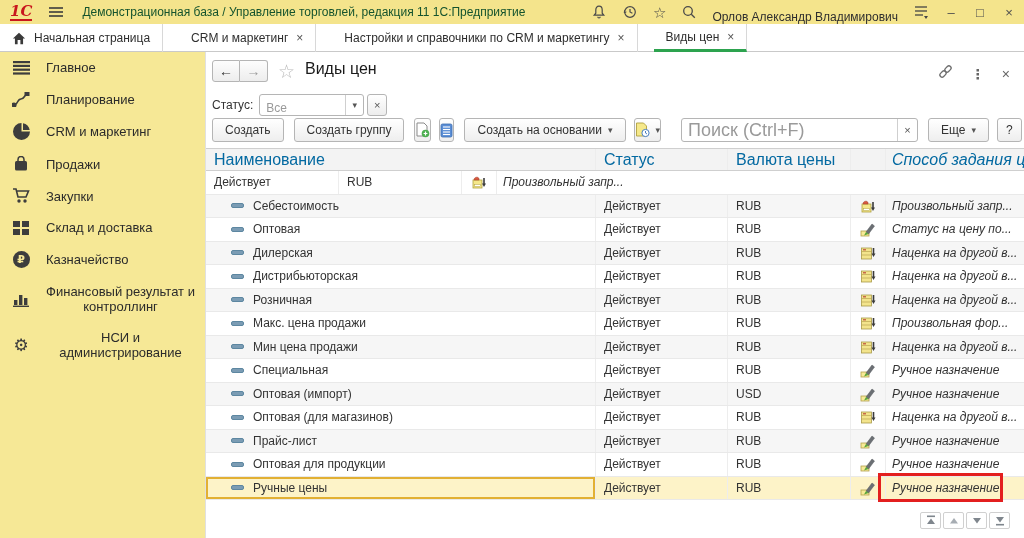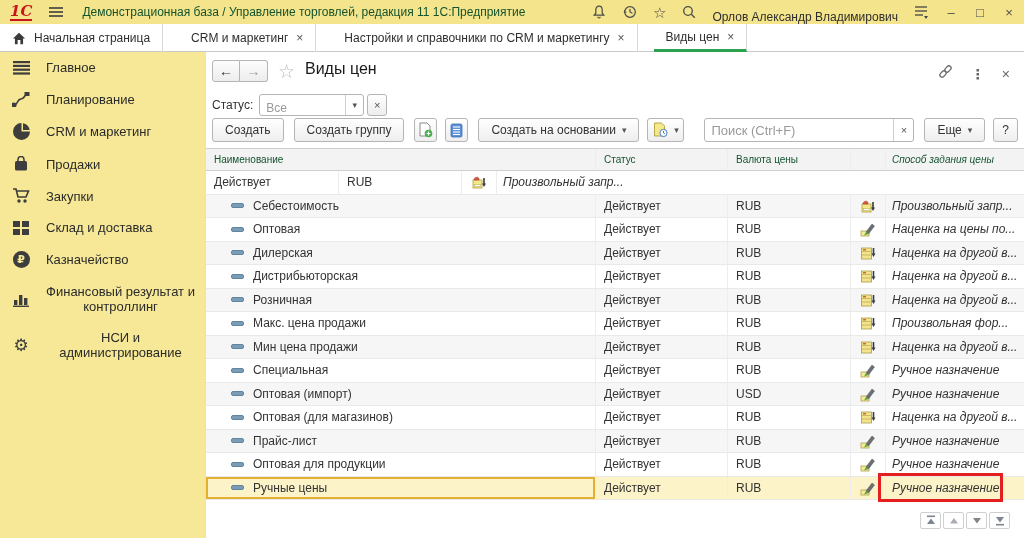--- a/index.html
+++ b/index.html
@@ -78,30 +78,30 @@
   .toolbar { position:absolute; left:6px; top:66px; height:24px; width:806px;
     display:flex; align-items:center; }
   .btn { height:24px; border:1px solid #b5b5b5; border-radius:3px;
     background:linear-gradient(#ffffff,#eeeeee); font-size:12px; color:#333;
     padding:0 12px; display:flex; align-items:center; white-space:nowrap; }
   .btn .dd { font-size:9px; color:#555; margin-left:6px; }
   .icbtn { width:26px; padding:0; justify-content:center; }
   .gap6 { margin-left:8px; } .gap10 { margin-left:10px; }
   .searchbox { margin-left:20px; width:237px; height:24px; border:1px solid #b5b5b5;
     border-radius:3px; display:flex; align-items:center; background:#fff; }
-  .searchbox input { flex:1; border:none; outline:none; font-size:13px; color:#333;
+  .searchbox input { flex:1; border:none; outline:none; font-size:18px; color:#333;
     padding:0 6px; font-family:inherit; background:transparent; min-width:0; }
   .searchbox input::placeholder { color:#9a9a9a; }
   .search-clear { width:20px; height:100%; border-left:1px solid #cfcfcf;
     display:flex; align-items:center; justify-content:center; font-size:11px; color:#555; }
 
   
   .table { position:absolute; left:0; top:96px; width:819px; }
   .thead { display:flex; height:23px; background:#f3f3f3; border-top:1px solid #cfcfcf;
-    border-bottom:1px solid #cfcfcf; font-size:10px; color:#14532d; }
+    border-bottom:1px solid #cfcfcf; font-size:16px; color:#0369a1; }
   .trow { display:flex; height:23.5px; align-items:center; font-size:12px;
     color:#333; border-bottom:1px solid #e9e9e9; background:#fff; }
   .trow:nth-child(even) { background:#f6f6f6; }
   .cell { height:100%; display:flex; align-items:center; overflow:hidden;
     white-space:nowrap; }
   .cell + .cell { border-left:1px solid #ededed; }
   .c-name { width:389px; } .c-status { width:132px; padding-left:8px; }
   .c-cur { width:123px; padding-left:8px; } .c-icon { width:35px; justify-content:center; }
   .c-method { flex:1; padding-left:6px;font-style:italic; }
   .thead .c-name { padding-left:8px; }
@@ -406,21 +406,21 @@
     </div>
     <div class="cell c-status">Действует</div>
     <div class="cell c-cur">RUB</div>
     <div class="cell c-icon">
             <svg class="ic-pencil" width="16" height="16" viewBox="0 0 16 16">
     <rect x="1" y="10" width="8" height="5" fill="#f7ea96" stroke="#b3a14b" stroke-width="0.8"></rect>
     <polygon points="6,11 12,3 14.5,5 8.5,13" fill="#6b6f74" stroke="#55585c" stroke-width="0.5"></polygon>
     <polygon points="4,14.5 6,11 8.5,13" fill="#57a639"></polygon>
   </svg>
           </div>
-    <div class="cell c-method">Наценка на цены по...</div>
+    <div class="cell c-method">Статус на цену по...</div>
   </div>
         <div class="trow">
     <div class="cell c-name">
       <span class="dash"></span>
       <span class="nm">Дилерская</span>
     </div>
     <div class="cell c-status">Действует</div>
     <div class="cell c-cur">RUB</div>
     <div class="cell c-icon">
             <svg class="ic-table" width="16" height="16" viewBox="0 0 16 16">

